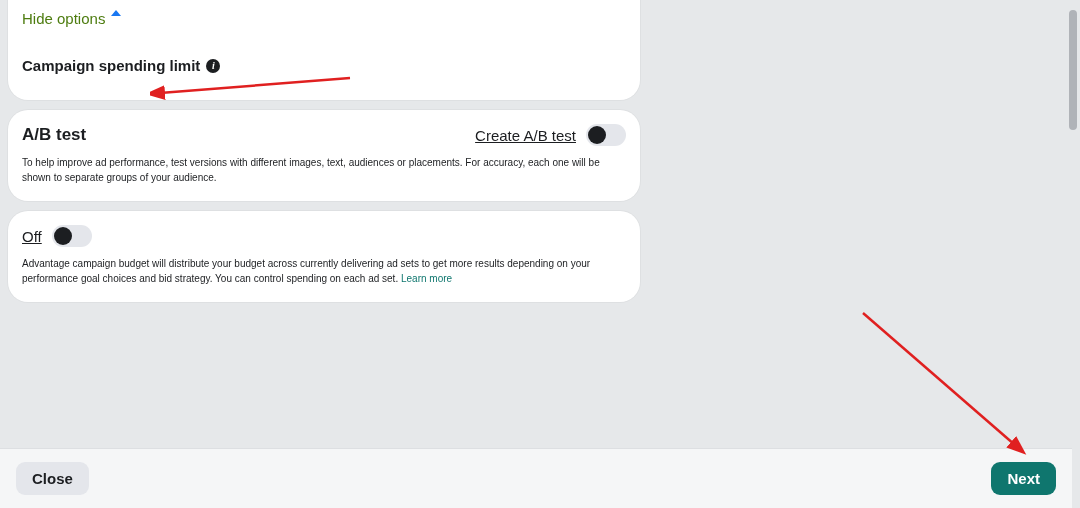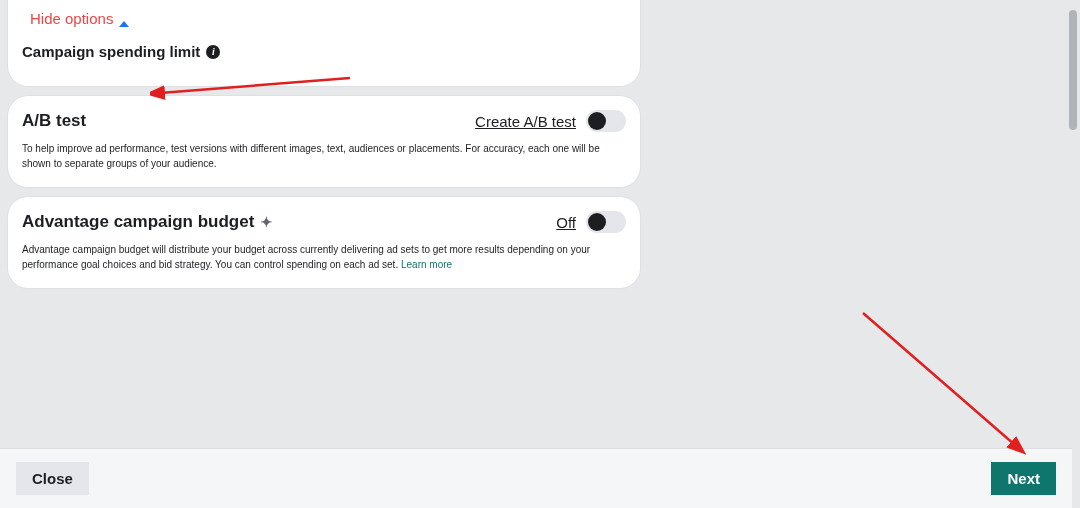--- a/index.html
+++ b/index.html
@@ -41,41 +41,42 @@
     margin-bottom: 10px;
     box-shadow: 0 0 0 1px rgba(0,0,0,0.03);
   }
   .card.first {
     border-top-left-radius: 0;
     border-top-right-radius: 0;
     padding-top: 6px;
     padding-bottom: 20px;
   }
   .hide-options {
-    color: #ef4444;
+    color: #4d7c0f;
     font-size: 15px;
     display: inline-flex;
-    align-items: flex-end;
+    align-items: flex-start;
     gap: 6px;
-    margin: 4px 0 16px 8px;
+    margin: 4px 0 16px 0;
     cursor: pointer;
   }
   .caret-up {
     width: 0; height: 0;
     border-left: 5px solid transparent;
     border-right: 5px solid transparent;
     border-bottom: 6px solid #1877f2;
   }
   .section-label {
     font-size: 15px;
     font-weight: 700;
     display: flex;
     align-items: center;
     gap: 6px;
     margin-bottom: 6px;
+    margin-top: 14px;
   }
   .info-icon {
     width: 14px; height: 14px;
     border-radius: 50%;
     background: #1c1e21;
     color: #fff;
     font-size: 10px;
     font-weight: 700;
     display: inline-flex;
     align-items: center;
@@ -148,21 +149,21 @@
     background: #f5f6f7;
     border-top: 1px solid #dddfe2;
     display: flex;
     align-items: center;
     justify-content: space-between;
     padding: 0 16px;
   }
   .btn {
     font-size: 15px;
     font-weight: 600;
-    border-radius: 0;
+    border-radius: 9px;
     padding: 8px 16px;
     cursor: pointer;
     border: none;
   }
   .btn.secondary {
     background: #e4e6eb;
     color: #1c1e21;
   }
   .btn.primary {
     background: #0f766e;
@@ -197,24 +198,20 @@
         <div class="switch">
           <div class="knob"></div>
         </div>
       </div>
     </div>
     <div class="body-text">To help improve ad performance, test versions with different images, text, audiences or placements. For accuracy, each one will be shown to separate groups of your audience.</div>
   </div>
 
   <div class="card">
     <div class="card-head">
-      <div class="card-title">
-        <span>Advantage campaign budget</span>
-        <span class="sparkle">✦</span>
-      </div>
       <div class="toggle-wrap">
         <span class="toggle-label">Off</span>
         <div class="switch">
           <div class="knob"></div>
         </div>
       </div>
     </div>
     <div class="body-text">
       <span>Advantage campaign budget will distribute your budget across currently delivering ad sets to get more results depending on your performance goal choices and bid strategy. You can control spending on each ad set.</span>
       <span class="link">Learn more</span>

